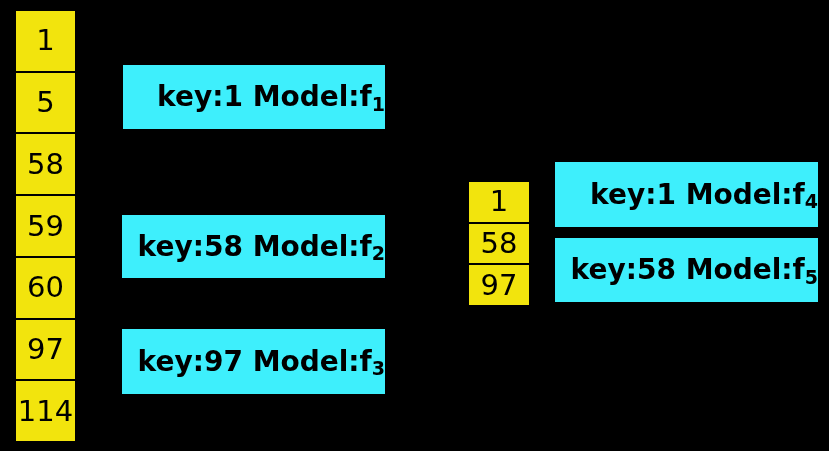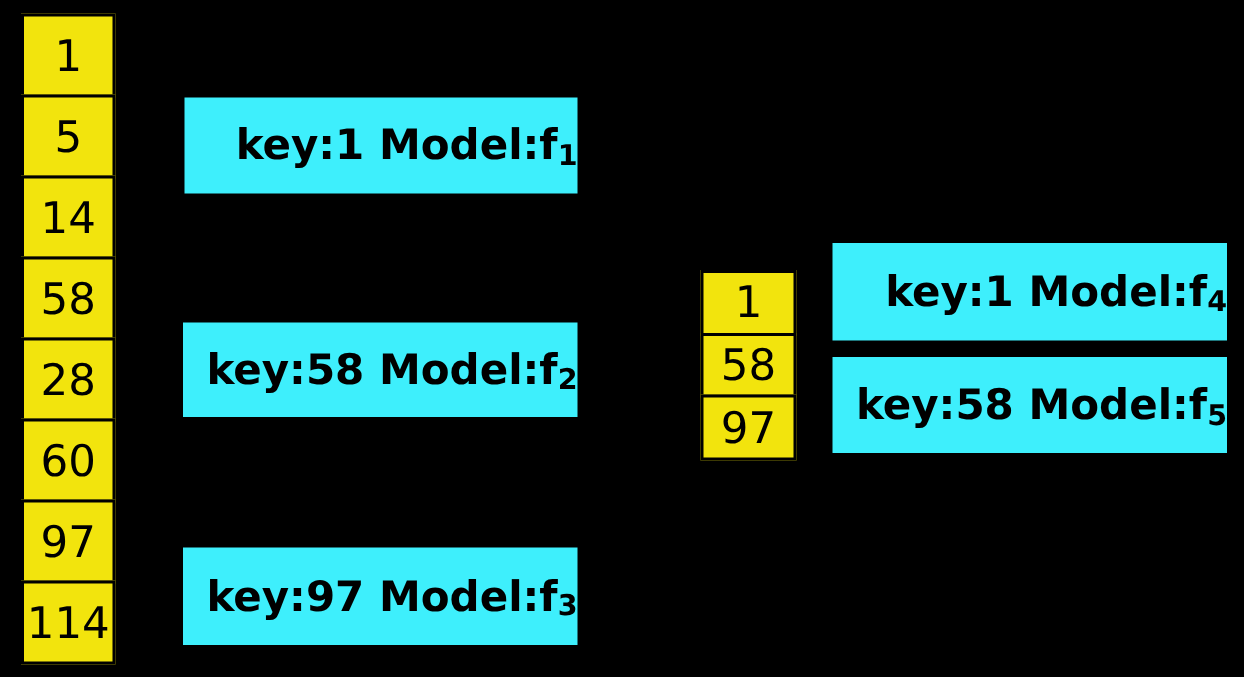--- a/index.html
+++ b/index.html
@@ -53,35 +53,34 @@
     white-space: nowrap;
   }
   .model-box .sub {
     font-size: 0.68em;
     position: relative;
     top: 0.38em;
     font-weight: bold;
   }
   .mbox-1 { left: 123px; top: 65px;  width: 262px; height: 64px; }
   .mbox-2 { left: 122px; top: 215px; width: 263px; height: 63px; }
-  .mbox-3 { left: 122px; top: 365px; width: 263px; height: 65px; }
+  .mbox-3 { left: 122px; top: 329px; width: 263px; height: 65px; }
   .mbox-4 { left: 555px; top: 162px; width: 263px; height: 65px; }
   .mbox-5 { left: 555px; top: 238px; width: 263px; height: 64px; }
 </style>
 </head>
 <body>
 
 <div class="canvas">
 
   <div class="key-column col-left">
     <div class="key-cell">1</div>
     <div class="key-cell">5</div>
-    <div class="key-cell">14</div>
     <div class="key-cell">58</div>
-    <div class="key-cell">28</div>
+    <div class="key-cell">59</div>
     <div class="key-cell">60</div>
     <div class="key-cell">97</div>
     <div class="key-cell">114</div>
   </div>
 
   <div class="model-box mbox-1">
     <span>key:1 Model:f</span>
       <span class="sub">1</span>
   </div>
   <div class="model-box mbox-2">

